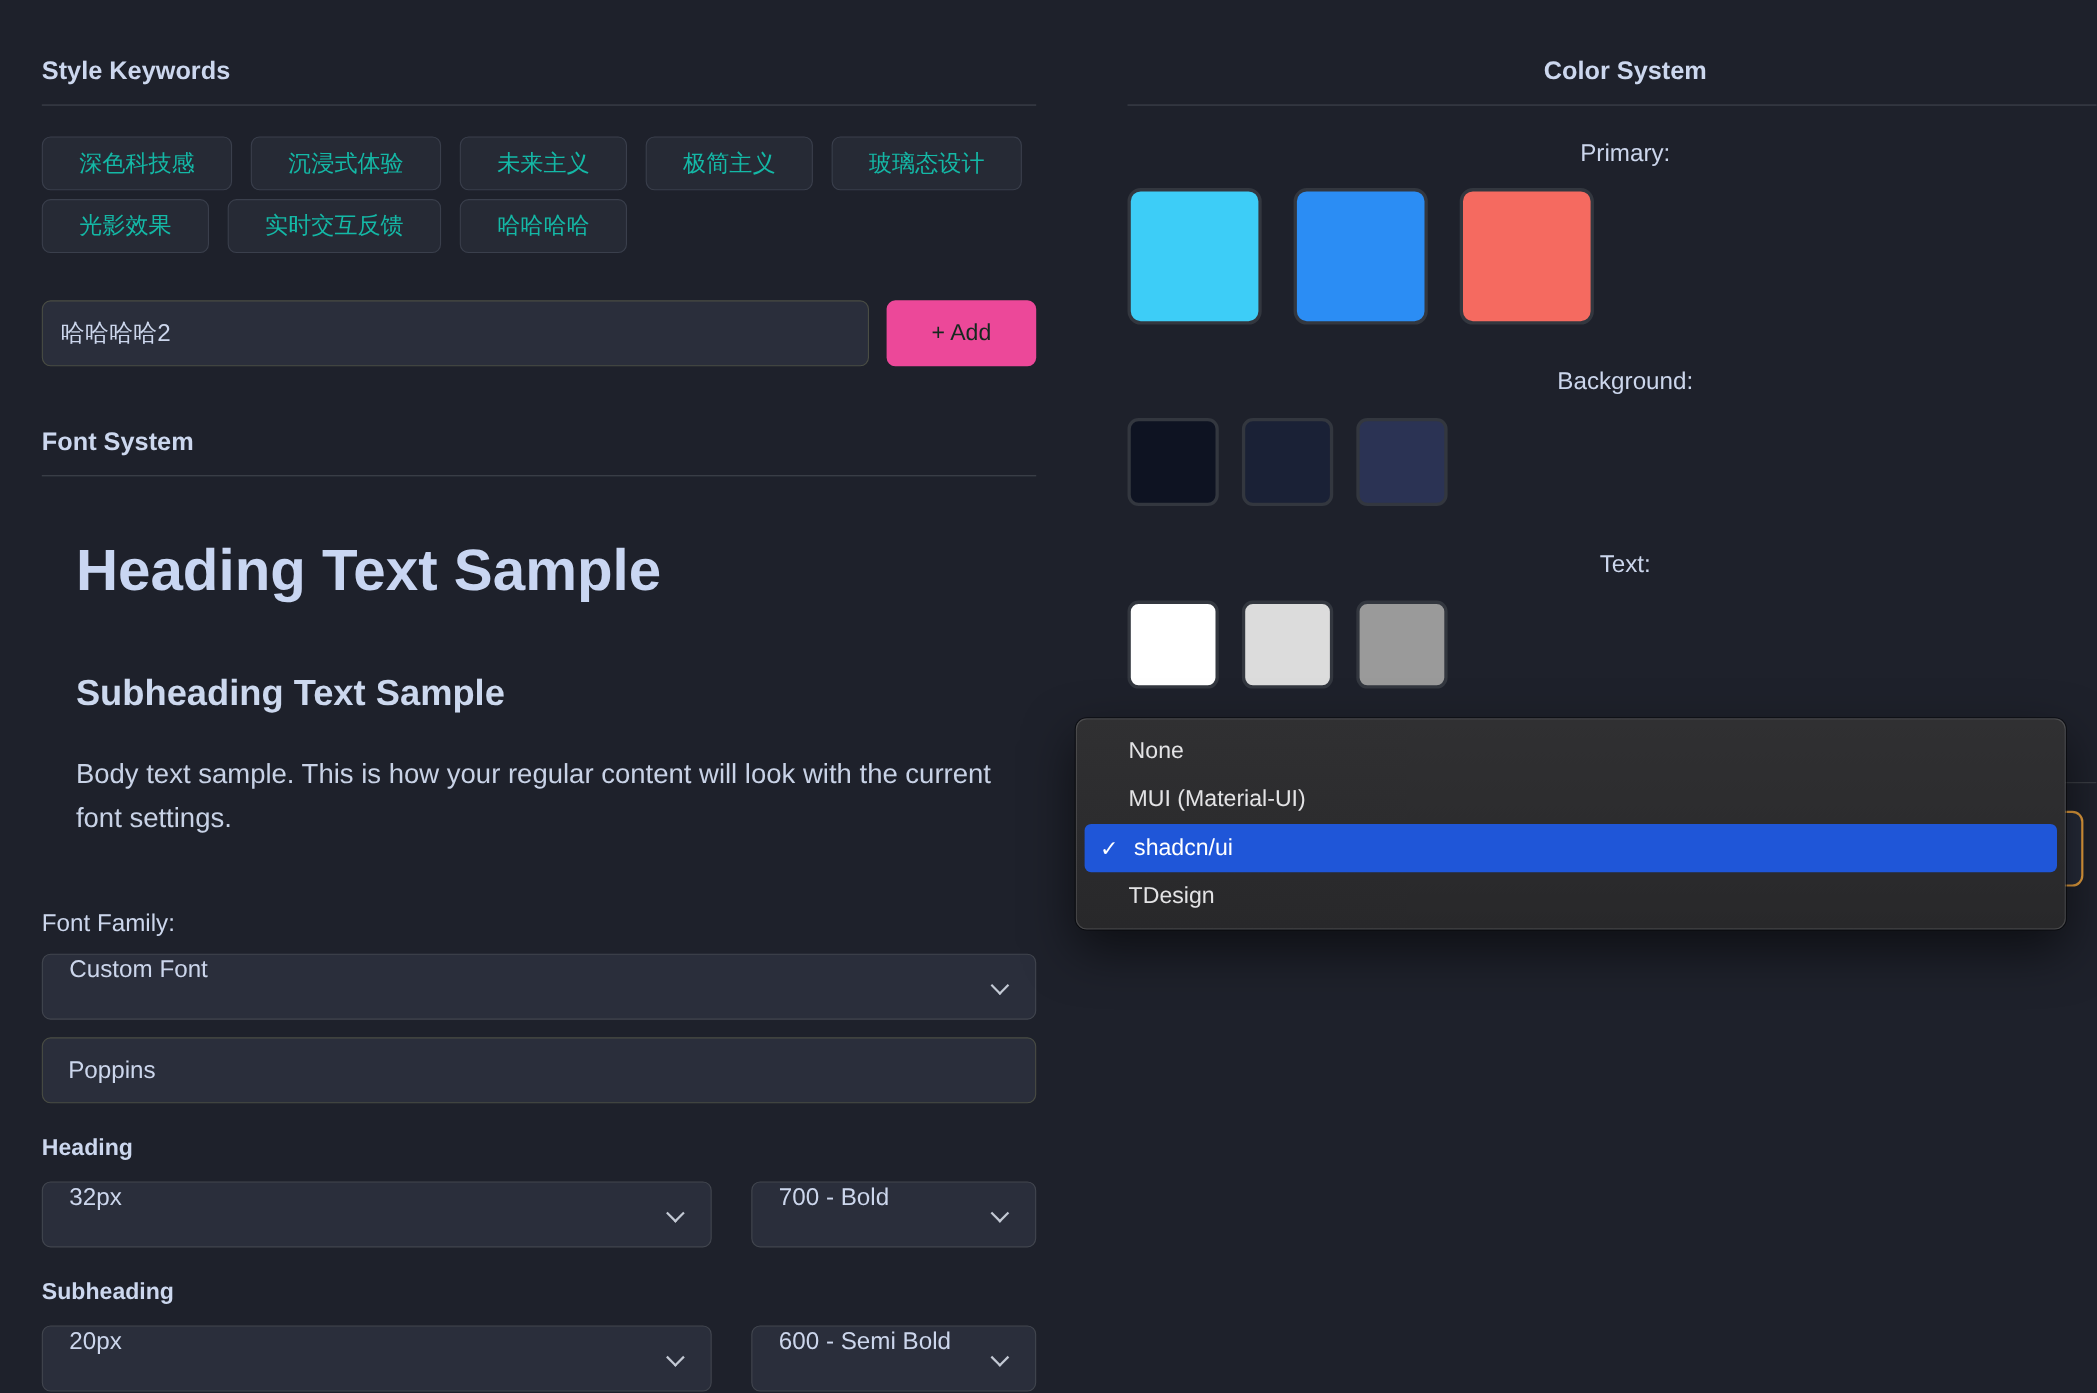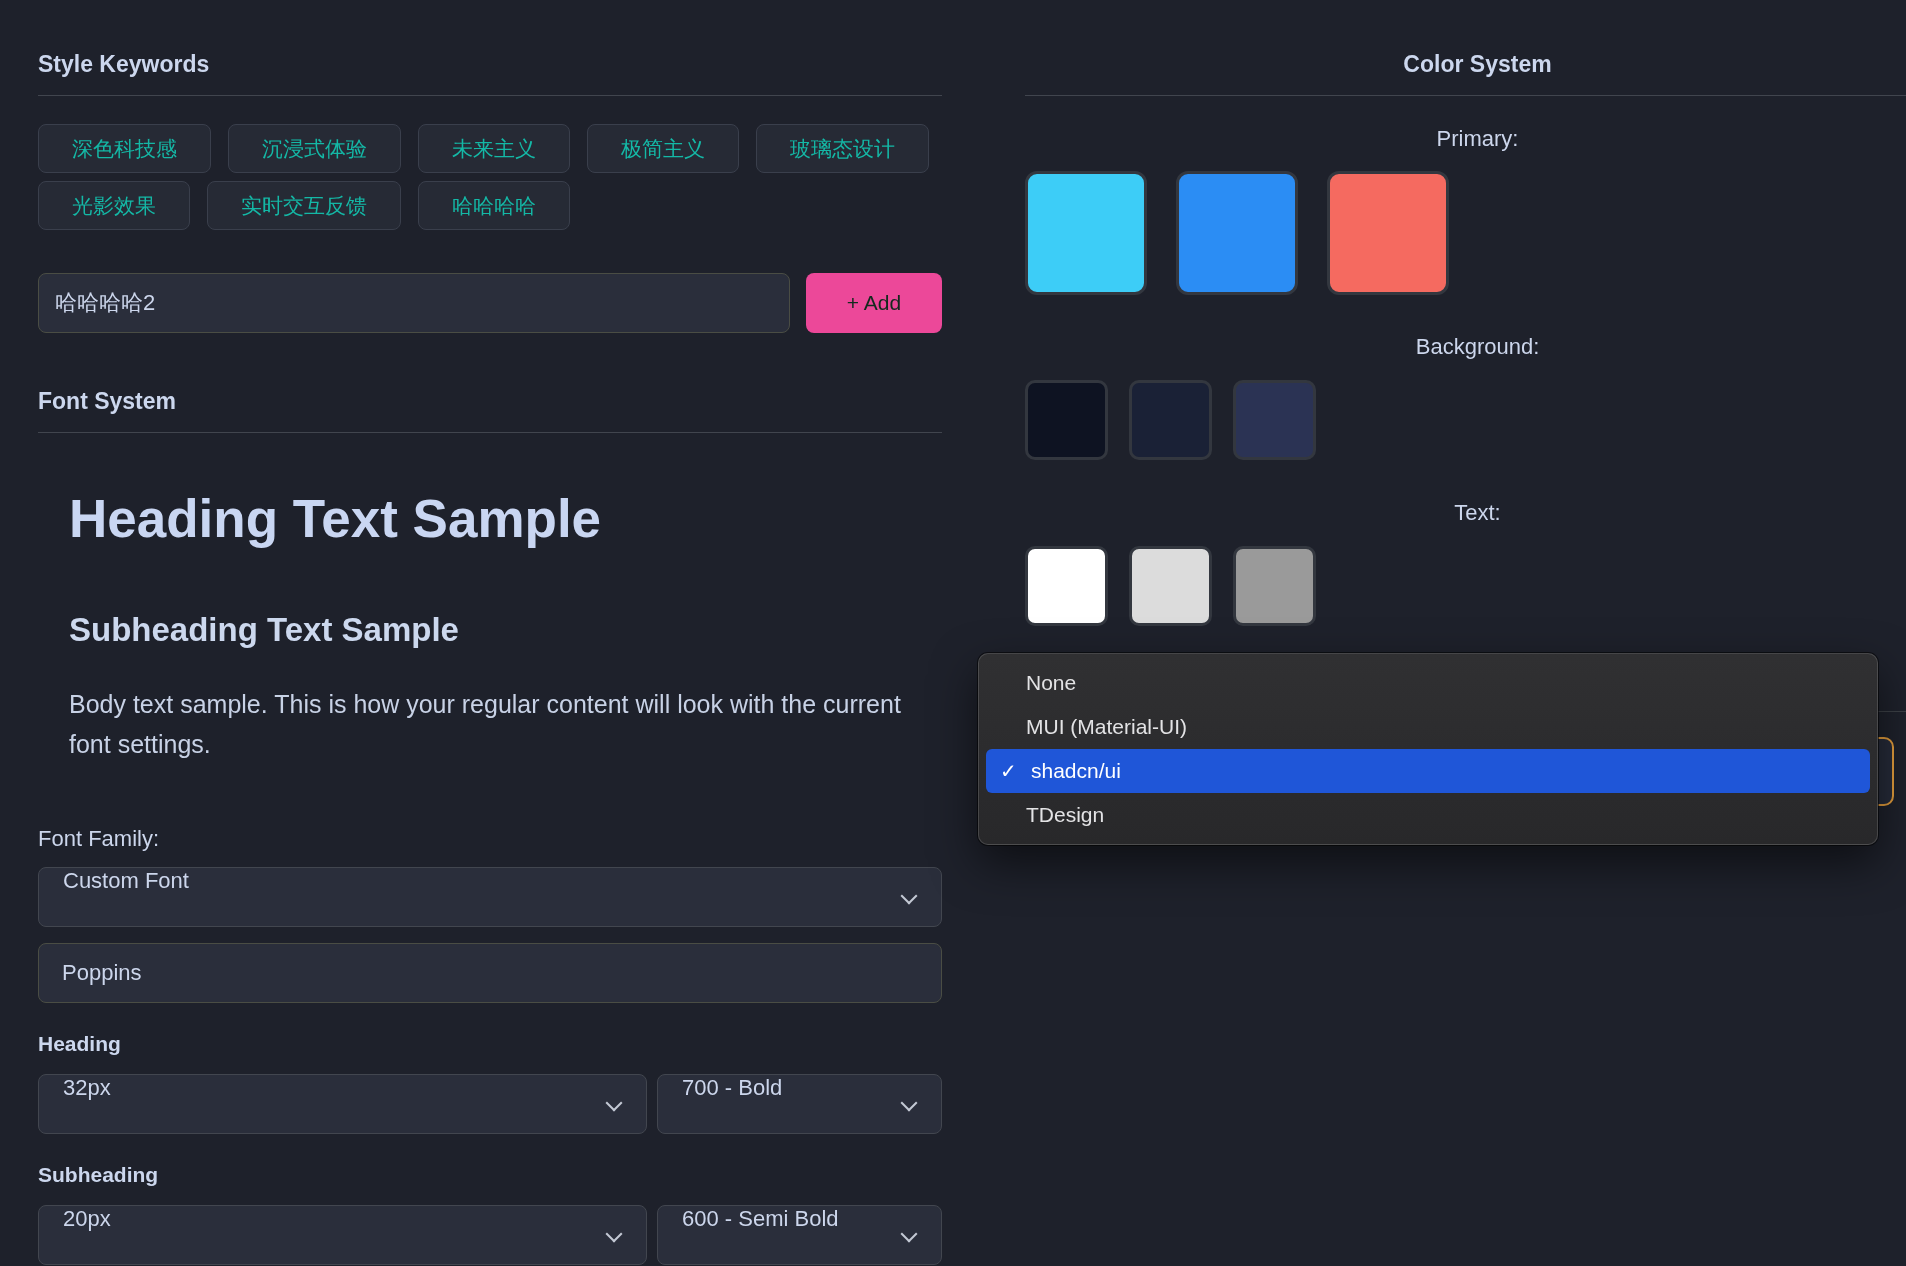--- a/index.html
+++ b/index.html
@@ -58,21 +58,21 @@
     border:1px solid #42464f; border-radius:8px;
     display:flex; align-items:flex-start; padding:0 24px;
     font-size:22px; color:#ccd6ec; cursor:pointer;
   }
   .chev {
     position:absolute; right:26px; top:22px;
     width:12px; height:12px;
     border-right:2.5px solid #c3c9d4; border-bottom:2.5px solid #c3c9d4;
     transform:rotate(45deg);
   }
-  .size-row { margin-top:17px; display:flex; gap:10px; }
+  .size-row { margin-top:17px; display:flex; gap:36px; }
   .size-row .sel-wide   { width:609px; }
   .size-row .sel-narrow { flex:1; }
 
   
   .swatch-row { display:flex; }
   .swatch { border:3px solid #33373f; cursor:pointer; }
   .swatch-lg { width:122px; height:124px; border-radius:12px; margin-right:29px; }
   .swatch-sm { width:83px;  height:80px;  border-radius:10px; margin-right:21px; }
   .row-primary { margin-top:19px; }
   .row-bg      { margin-top:20px; }

